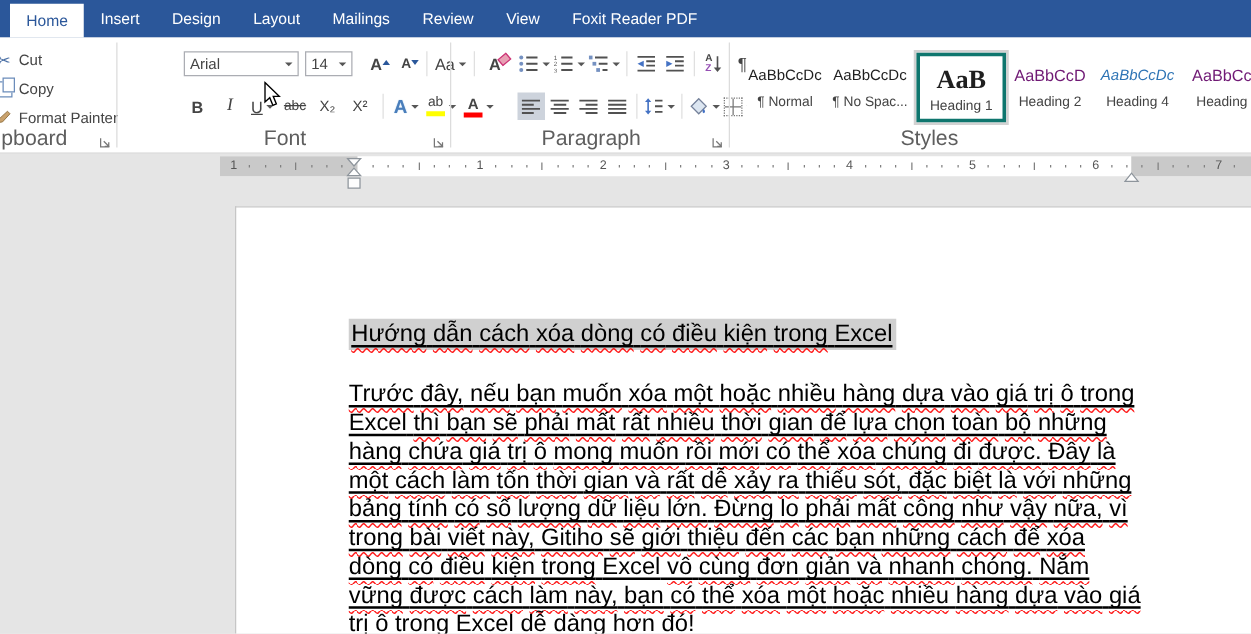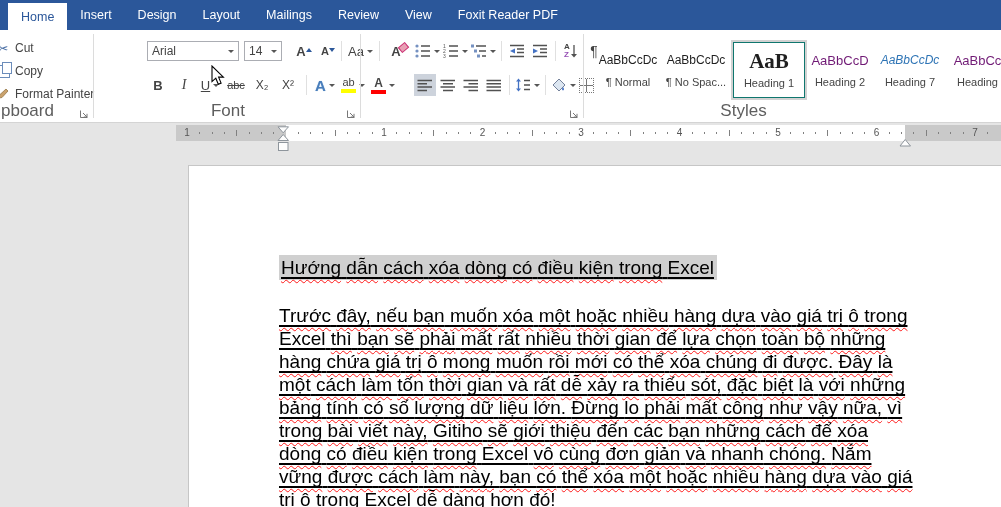--- a/index.html
+++ b/index.html
@@ -71,21 +71,21 @@
   .sortAZ .za{color:#444;}
   .sortAZ .zz{color:#9650b4;}
   .borders-ic{width:13px;height:13px;border:1px dotted #777;position:relative;}
   .borders-ic:before{content:"";position:absolute;left:0;right:0;top:6px;height:1px;background:#777;}
   .borders-ic:after{content:"";position:absolute;top:0;bottom:0;left:6px;width:1px;background:#777;}
 
   
   .grp.styles{left:586px;width:415px;}
   .style-item{position:absolute;top:12px;height:56px;display:flex;flex-direction:column;align-items:center;
               box-sizing:border-box;padding-top:2px;background:#fff;}
-  .style-item.selected{border:1px solid #0f766e;outline:2px solid #d2d2d2;}
+  .style-item.selected{border:3px solid #0f766e;outline:2px solid #d2d2d2;}
   .sample{height:32px;display:flex;align-items:center;white-space:nowrap;font-size:12px;color:#1f1f1f;}
   .sample.v-h1{font-family:"Liberation Serif",serif;font-weight:bold;font-size:21px;}
   .sample.v-blue{color:#701a75;font-size:13px;}
   .sample.v-blue-italic{color:#2e74b5;font-style:italic;}
   .style-label{font-size:11px;color:#444;white-space:nowrap;}
 
   
   .docarea{position:absolute;left:0;top:123px;width:1001px;height:384px;background:#e5e5e5;overflow:hidden;}
   .rulerstrip{position:absolute;left:176px;top:2px;height:16px;width:825px;background:#fff;}
   .rseg{position:absolute;top:0;height:16px;background:#c9c9c9;}
@@ -327,20 +327,21 @@
             <path d="M8 1 L14 7 L8 13 L2 7 Z" fill="#dce6f1" stroke="#74819a" stroke-width="1"></path>
             <path d="M12 9 q2 2.5 0 3.5 q-2 -1 0 -3.5" fill="#4472c4"></path>
           </svg>
             <span class="dd"></span>
         </div>
         <div class="ibtn">
           <span class="borders-ic"></span>
           <span class="dd"></span>
         </div>
       </div>
+      <div class="grp-label">Paragraph</div>
       <span class="launcher">
         <svg width="10" height="10" viewBox="0 0 10 10">
             <path d="M1.5 1.5 v7 h7" fill="none" stroke="#777" stroke-width="1"></path>
             <path d="M4 4 L8 8 M8 4.8 V8 H4.8" fill="none" stroke="#777" stroke-width="1"></path>
           </svg>
       </span>
     </section>
     <div class="vsep" style="left:583px;"></div>
 
     <section class="grp styles">
@@ -356,21 +357,21 @@
           <div class="style-item selected" style="left: 147px; width: 72px;">
             <div class="sample v-h1">AaB</div>
             <div class="style-label">Heading 1</div>
           </div>
           <div class="style-item" style="left: 223px; width: 62px;">
             <div class="sample v-blue">AaBbCcD</div>
             <div class="style-label">Heading 2</div>
           </div>
           <div class="style-item" style="left: 291px; width: 66px;">
             <div class="sample v-blue-italic">AaBbCcDc</div>
-            <div class="style-label">Heading 7</div>
+            <div class="style-label">Heading 4</div>
           </div>
           <div class="style-item" style="left: 364px; width: 55px;">
             <div class="sample v-blue">AaBbCc</div>
             <div class="style-label">Heading</div>
           </div>
         </div>
       <div class="grp-label" style="left:0;right:100px;">Styles</div>
     </section>
   </div>
 

